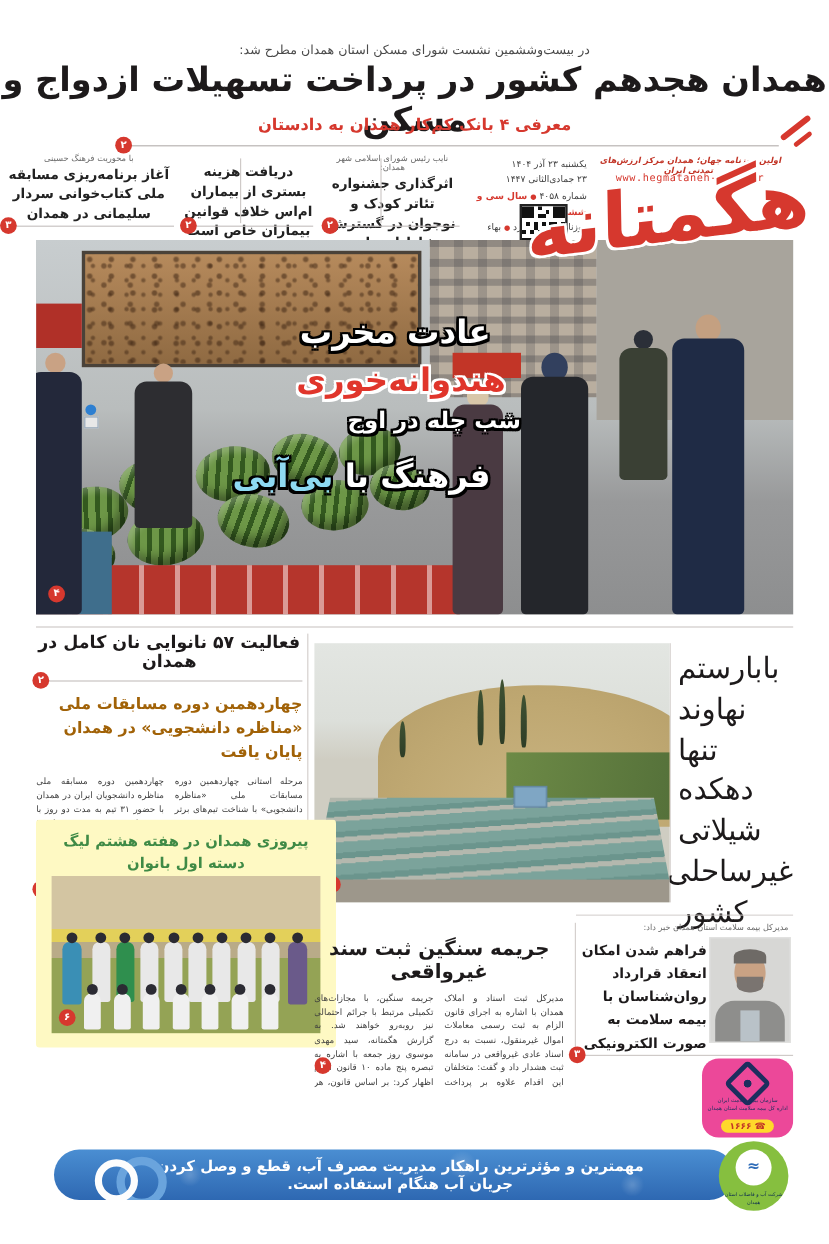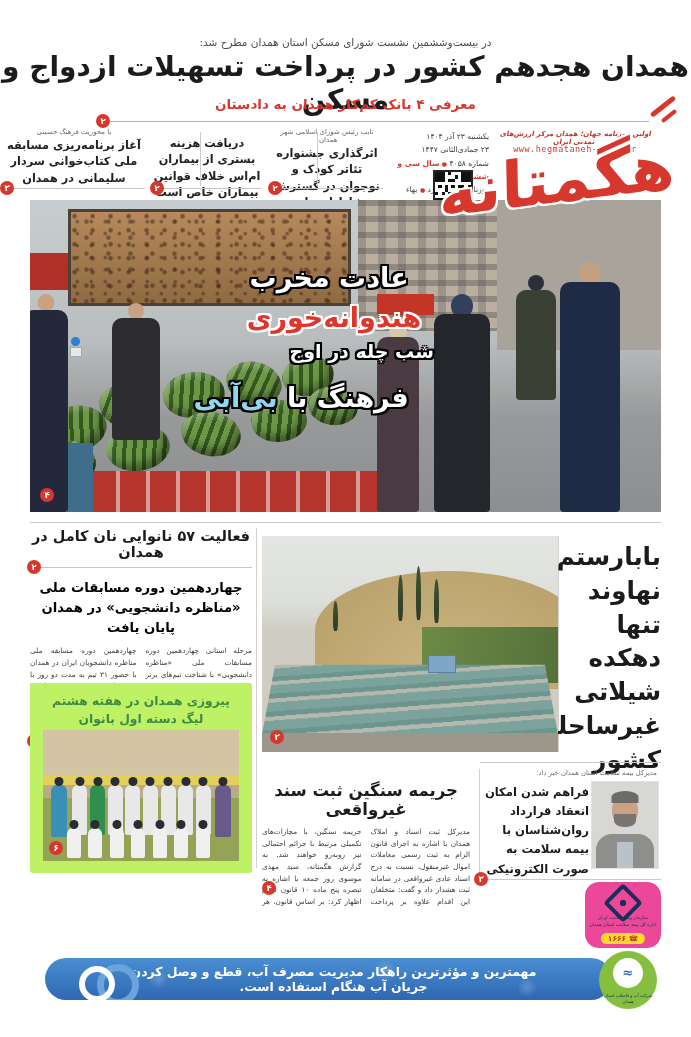--- a/index.html
+++ b/index.html
@@ -77,44 +77,44 @@
   .ol-red{color:#e0352b;text-shadow:2px 0 0 #fff,-2px 0 0 #fff,0 2px 0 #fff,0 -2px 0 #fff,2px 2px #fff,-2px -2px #fff,2px -2px #fff,-2px 2px #fff;}
   .ol-cyan{color:#8ed9f2;}
   #ol1{top:62px;font-size:27px;right:40%;}
   #ol2{top:102px;font-size:27px;right:38%;}
   #ol3{top:140px;font-size:19px;right:36%;}
   #ol4{top:182px;font-size:27px;right:40%;}
   #lead-badge{left:10px;bottom:10px;z-index:6;}
 
   
   #mid-sep{top:522px;left:30px;right:30px;border-top:1px solid #cfcac8;}
-  #right-col-head{top:540px;right:30px;width:96px;font-size:24.5px;font-weight:bold;color:#1d1a1b;line-height:1.38;text-align:right;}
+  #right-col-head{top:540px;right:30px;width:96px;font-size:24.5px;font-weight:normal;color:#1d1a1b;line-height:1.38;text-align:left;}
   #vl-right{top:536px;left:558px;height:216px;border-left:1px solid #d5d0ce;position:absolute;}
   #vl-left{top:528px;left:256px;height:340px;border-left:1px solid #d5d0ce;position:absolute;}
 
   #fish-photo{top:536px;left:262px;width:296px;height:216px;overflow:hidden;background:linear-gradient(#e3e6e2 0%,#dcdfda 30%,#cfcdc2 45%);}
   #hill{position:absolute;left:18%;top:16%;width:90%;height:55%;background:radial-gradient(ellipse at 50% 100%,#cbb684 0%,#bfa872 60%,#b49d68 100%);border-radius:50% 50% 0 0;}
   #green-slope{position:absolute;right:0;top:42%;width:46%;height:26%;background:linear-gradient(100deg,#6d8a46,#55713a);}
   .poplar{position:absolute;width:5px;background:linear-gradient(#3f5233,#2e3d26);border-radius:50% 50% 30% 30%;}
   #raceways{position:absolute;left:0;right:0;top:52%;height:40%;
      background:repeating-linear-gradient(175deg,#b4b8ae 0 5px,#7ba39b 5px 16px,#6b958d 16px 22px);
      transform:perspective(420px) rotateX(28deg);transform-origin:50% 100%;}
   #hut{position:absolute;left:56%;top:55%;width:26px;height:16px;background:#7fa6c4;border:1px solid #5c7f9a;}
   #fish-wall{position:absolute;left:0;right:0;bottom:0;height:9%;background:#9d978b;}
   #fish-badge{left:8px;bottom:8px;}
 
   #leftcol{top:528px;right:439px;width:222px;left:30px;}
   #lc-h1{font-size:14.5px;font-weight:bold;color:#1d1a1b;text-align:center;margin:0 0 7px;}
   #lc-rule1{position:relative;border-top:1.5px solid #c9c4c2;margin-bottom:10px;}
   #lc-rule1 .pbadge,#lc-rule2 .pbadge{left:-3px;top:-8px;}
-  #lc-h2{font-size:13.2px;font-weight:bold;color:#000000;text-align:center;line-height:1.5;margin:0 0 8px;}
+  #lc-h2{font-size:13.2px;font-weight:bold;color:#a16207;text-align:right;line-height:1.5;margin:0 0 8px;}
   #lc-body{font-size:7.3px;color:#3d3d3d;line-height:1.62;columns:2;column-gap:9px;height:88px;overflow:hidden;text-align:justify;}
   #lc-rule2{position:relative;border-top:1.5px solid #c9c4c2;margin-top:8px;}
 
-  #green-box{top:683px;left:30px;width:222px;height:190px;background:#bef264;border-radius:3px;}
+  #green-box{top:683px;left:30px;width:250px;height:190px;background:#fef9c3;border-radius:3px;}
   #green-title{padding:9px 14px 6px;font-size:12.3px;font-weight:bold;color:#3f8a46;text-align:center;line-height:1.5;}
   #team-photo{position:absolute;left:13px;right:13px;top:47px;bottom:12px;overflow:hidden;
       background:linear-gradient(#d3c5a2 0 34%,#e3d05a 34% 42%,#b9ab88 42% 52%,#94a355 52% 100%);}
   .player{position:absolute;border-radius:6px 6px 2px 2px;}
   .phead{position:absolute;left:50%;transform:translateX(-50%);top:-8px;width:9px;height:9px;border-radius:50%;background:#2b2b33;}
   #team-badge{left:6px;bottom:6px;}
 
   #bottom-article{top:758px;left:262px;width:208px;margin-top:23px;}
   #ba-h{font-size:16.5px;font-weight:bold;color:#1d1a1b;text-align:center;margin:0 0 7px;}
   #ba-body{font-size:7.3px;color:#3d3d3d;line-height:1.6;columns:2;column-gap:9px;height:86px;overflow:hidden;text-align:justify;}

